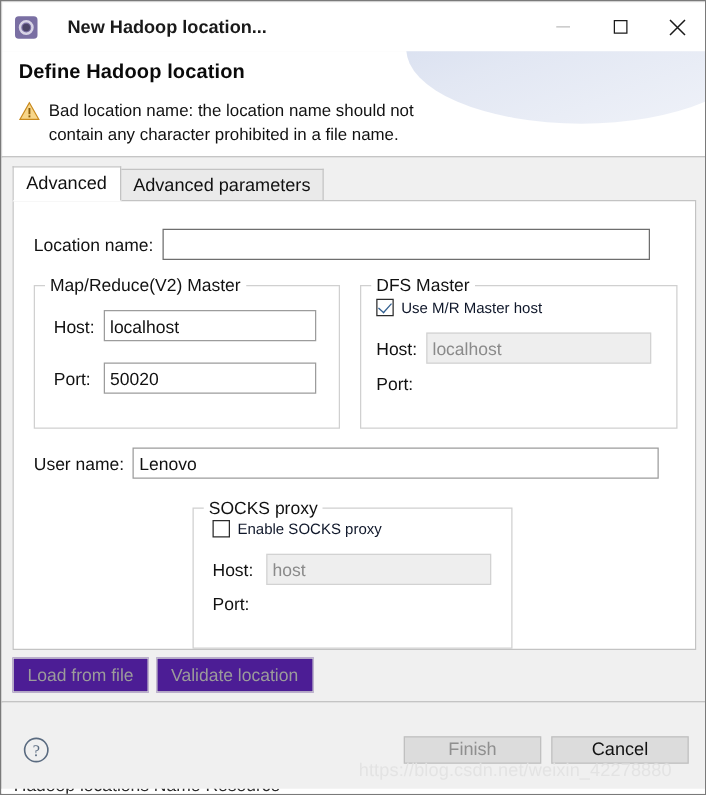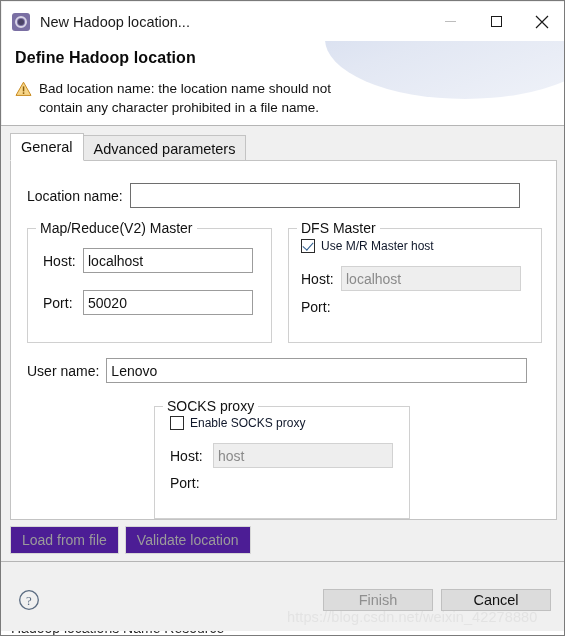--- a/index.html
+++ b/index.html
@@ -49,24 +49,25 @@
   }
   .app-icon::after {
     content: "";
     position: absolute;
     left: 6px; top: 6px;
     width: 6px; height: 6px;
     border-radius: 50%;
     background: #4b4466;
   }
   .title-text {
-    margin-left: 10px;
+    margin-left: 24px;
     font-size: 14.5px;
     color: #1a1a1a;
     white-space: nowrap;
+    font-weight: bold;
   }
   .win-controls {
     position: absolute;
     right: 0; top: 0;
     height: 39px;
     display: flex;
     align-items: center;
   }
   .win-btn {
     width: 46px; height: 39px;
@@ -382,21 +383,21 @@
       <div class="warn-text">Bad location name: the location name should not
 contain any character prohibited in a file name.</div>
     </div>
   </div>
   <div class="header-rule"></div>
 
   <div class="body-area">
 
     <div class="tabfolder">
       <div class="tabstrip">
-        <div class="tab active">General</div>
+        <div class="tab active">Advanced</div>
         <div class="tab inactive">Advanced parameters</div>
       </div>
 
       <div class="tabpanel">
 
         <div style="position:absolute; left:16px; top:22px; display:flex; align-items:center;">
           <span class="row-label">Location name:</span>
           <input class="txt strong" type="text" style="margin-left: 7px; width: 390px;" value="">
         </div>
 

